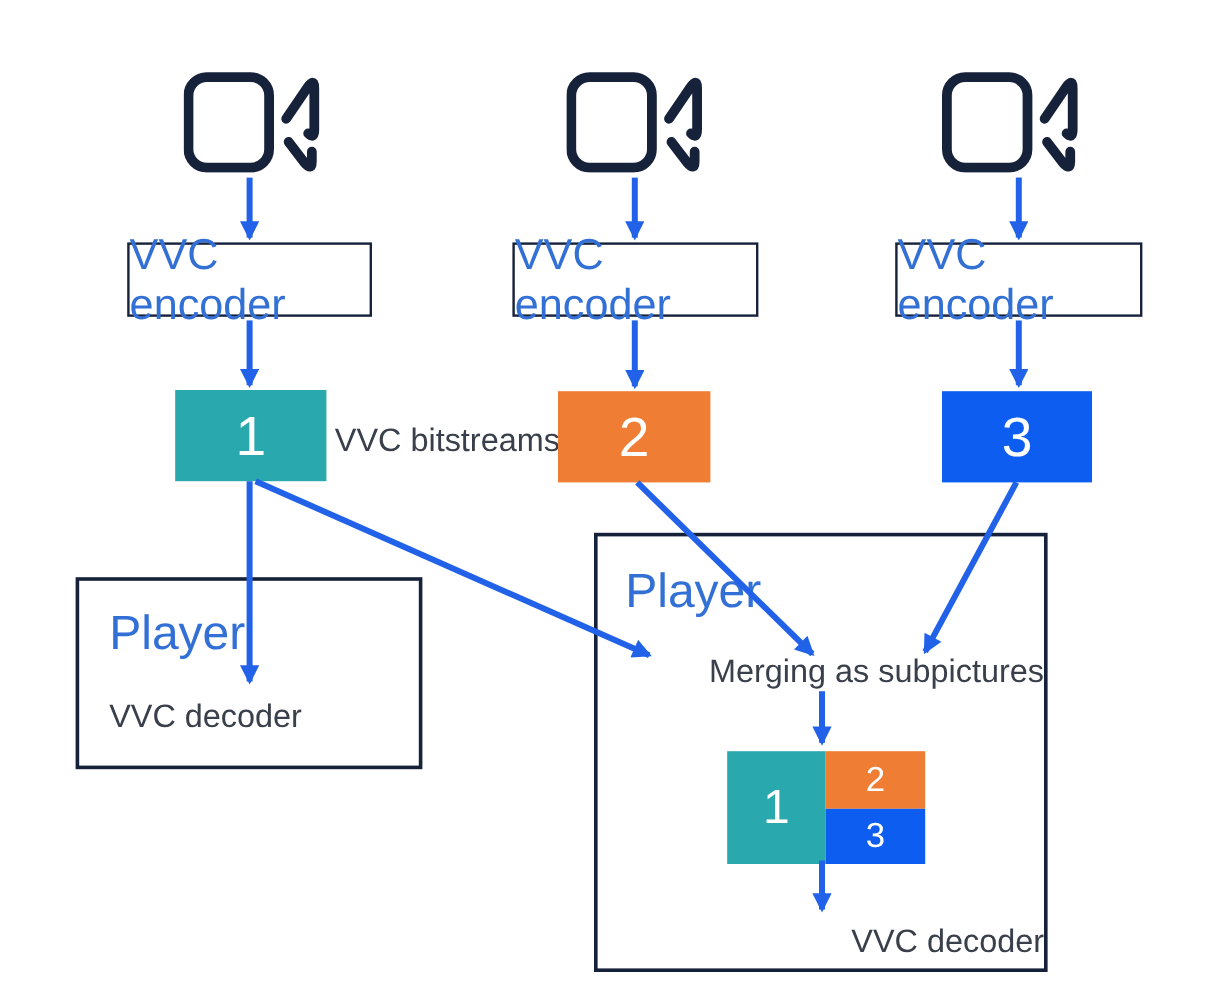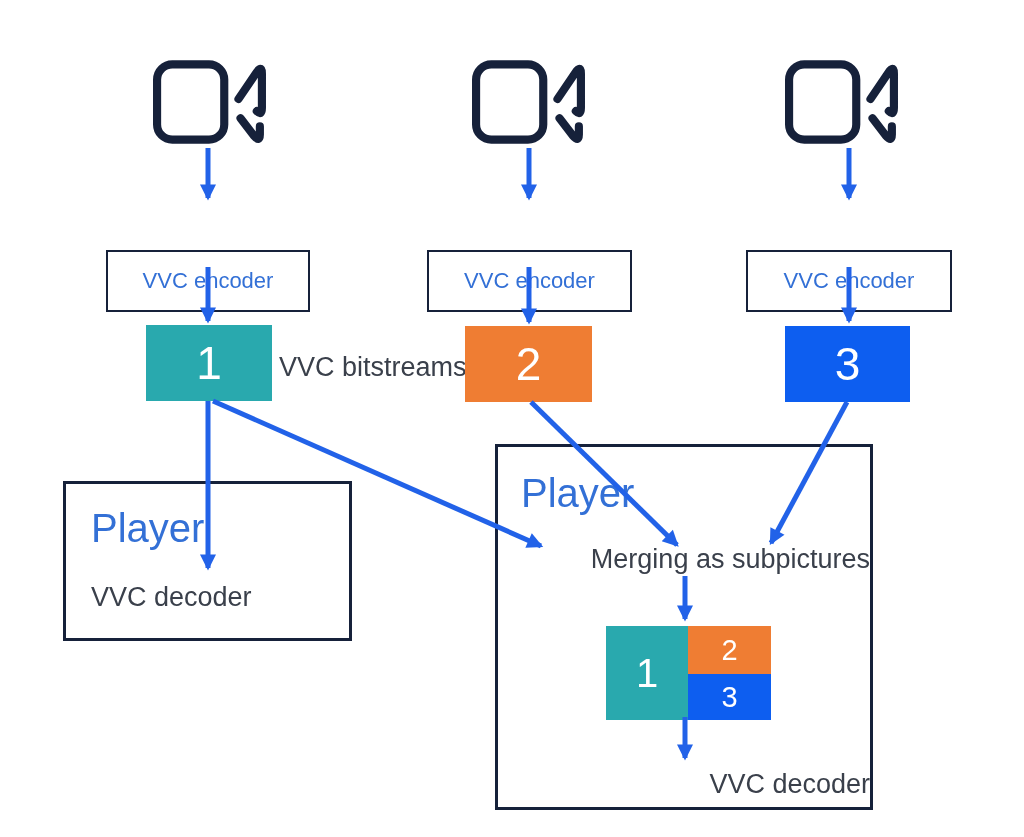--- a/index.html
+++ b/index.html
@@ -17,24 +17,23 @@
   .camera { width: 114px; height: 84px; }
   .camera svg { display: block; width: 100%; height: 100%; }
   .cam-stroke { fill: none; stroke: #16213A; stroke-width: 8; stroke-linecap: round; stroke-linejoin: round; }
 
   
   .encoder {
     border: 2.5px solid #16213A;
     background: #ffffff;
     display: flex; align-items: center; justify-content: center;
     color: #3370D6;
-    font-size: 22px;
+    font-size: 36px;
     font-weight: 300;
     box-sizing: border-box;
-    margin-top: 48px;
   }
 
   
   .stream {
     display: flex; align-items: center; justify-content: center;
     color: #ffffff;
     font-size: 46px;
     font-weight: 300;
     box-sizing: border-box;
   }

